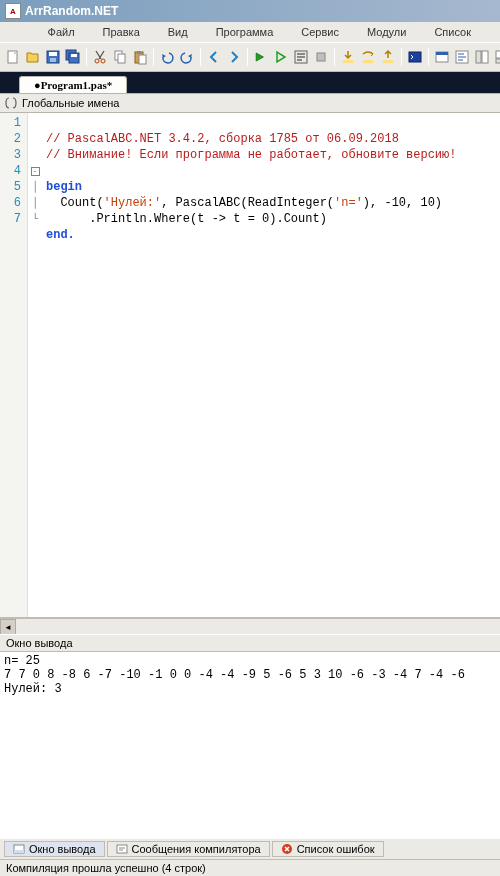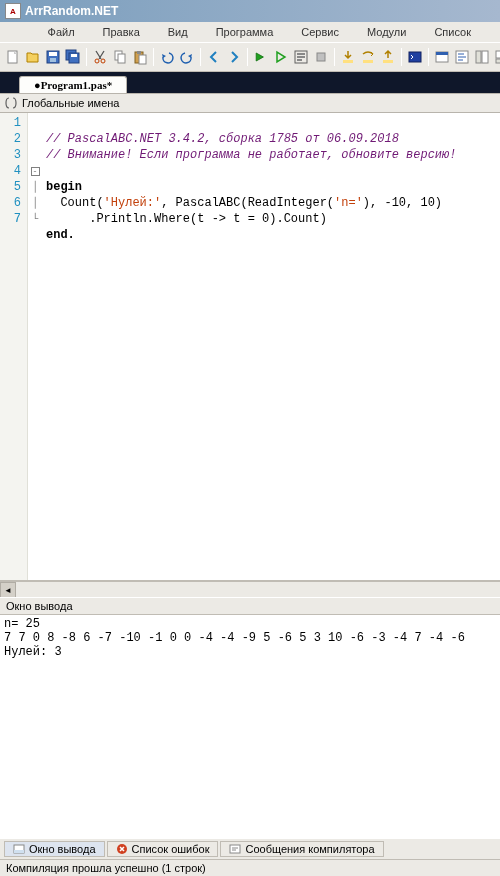--- a/index.html
+++ b/index.html
@@ -127,22 +127,22 @@
 }
 .code {
   flex: 1;
   font-family: 'Courier New', monospace;
   font-size: 12px;
   padding: 2px 4px;
   line-height: 16px;
   white-space: pre;
   color: #000;
 }
-.c-comment { color: #701a75; font-style: italic; }
-.c-kw { color: #000000; font-weight: bold; }
+.c-comment { color: #b91c1c; }
+.c-kw { color: #1d4ed8; font-weight: bold; }
 .c-str { color: #c2410c; }
 .scroll-corner {
   height: 16px;
   background: #eceae5;
   border-top: 1px solid #c0bcb4;
   display: flex;
 }
 .scroll-corner .sc-arrow {
   width: 16px; height: 16px;
   background: #d4d0c8;
@@ -153,21 +153,21 @@
   font-size: 8px;
 }
 .output-header {
   background: #eceae5;
   border-top: 1px solid #fff;
   padding: 2px 6px;
   font-size: 11px;
 }
 .output-body {
   background: #fff;
-  height: 224px;
+  height: 187px;
   font-family: 'Courier New', monospace;
   font-size: 12px;
   padding: 2px 4px;
   white-space: pre-wrap;
   border-top: 1px solid #c0bcb4;
 }
 .output-tabs {
   background: #eceae5;
   display: flex;
   gap: 2px;
@@ -423,29 +423,29 @@
 <div class="output-tabs">
   <span class="out-tab active">
     <svg class="ti" viewBox="0 0 12 12">
         <rect x="1" y="2" width="10" height="8" fill="#fff" stroke="#888"></rect>
         <rect x="1" y="7" width="10" height="3" fill="#d0e0f0"></rect>
       </svg>
     <span>Окно вывода</span>
   </span>
   <span class="out-tab">
     <svg class="ti" viewBox="0 0 12 12">
-        <circle cx="6" cy="6" r="5" fill="#d04020"></circle>
-        <path d="M4 4 L8 8 M8 4 L4 8" stroke="#fff" stroke-width="1.5"></path>
-      </svg>
-    <span>Список ошибок</span>
+        <rect x="1" y="2" width="10" height="8" fill="#fff" stroke="#888"></rect>
+        <path d="M3 5 h6 M3 7 h4" stroke="#888"></path>
+      </svg>
+    <span>Сообщения компилятора</span>
   </span>
   <span class="out-tab">
     <svg class="ti" viewBox="0 0 12 12">
-        <rect x="1" y="2" width="10" height="8" fill="#fff" stroke="#888"></rect>
-        <path d="M3 5 h6 M3 7 h4" stroke="#888"></path>
-      </svg>
-    <span>Сообщения компилятора</span>
+        <circle cx="6" cy="6" r="5" fill="#d04020"></circle>
+        <path d="M4 4 L8 8 M8 4 L4 8" stroke="#fff" stroke-width="1.5"></path>
+      </svg>
+    <span>Список ошибок</span>
   </span>
 </div>
 
 <div class="statusbar">
-  <span>Компиляция прошла успешно (1 строк)</span>
+  <span>Компиляция прошла успешно (4 строк)</span>
 </div>
 
 </body></html>

